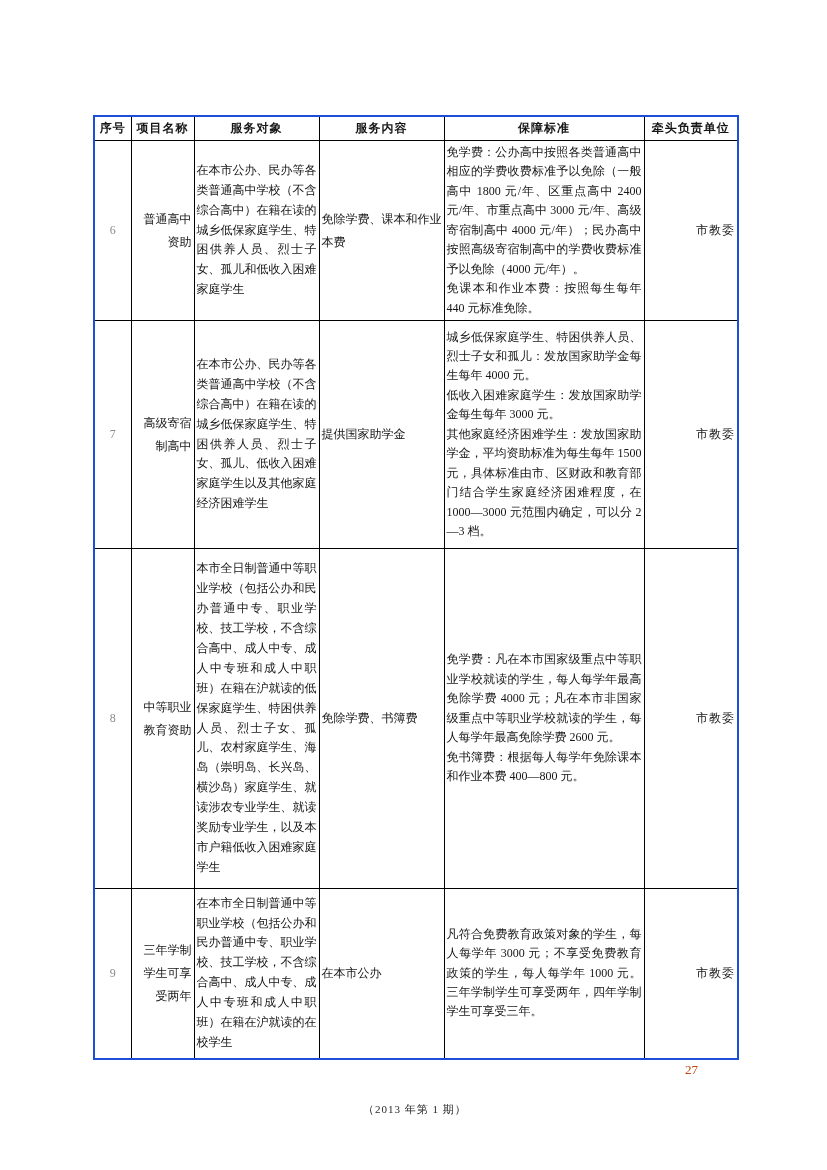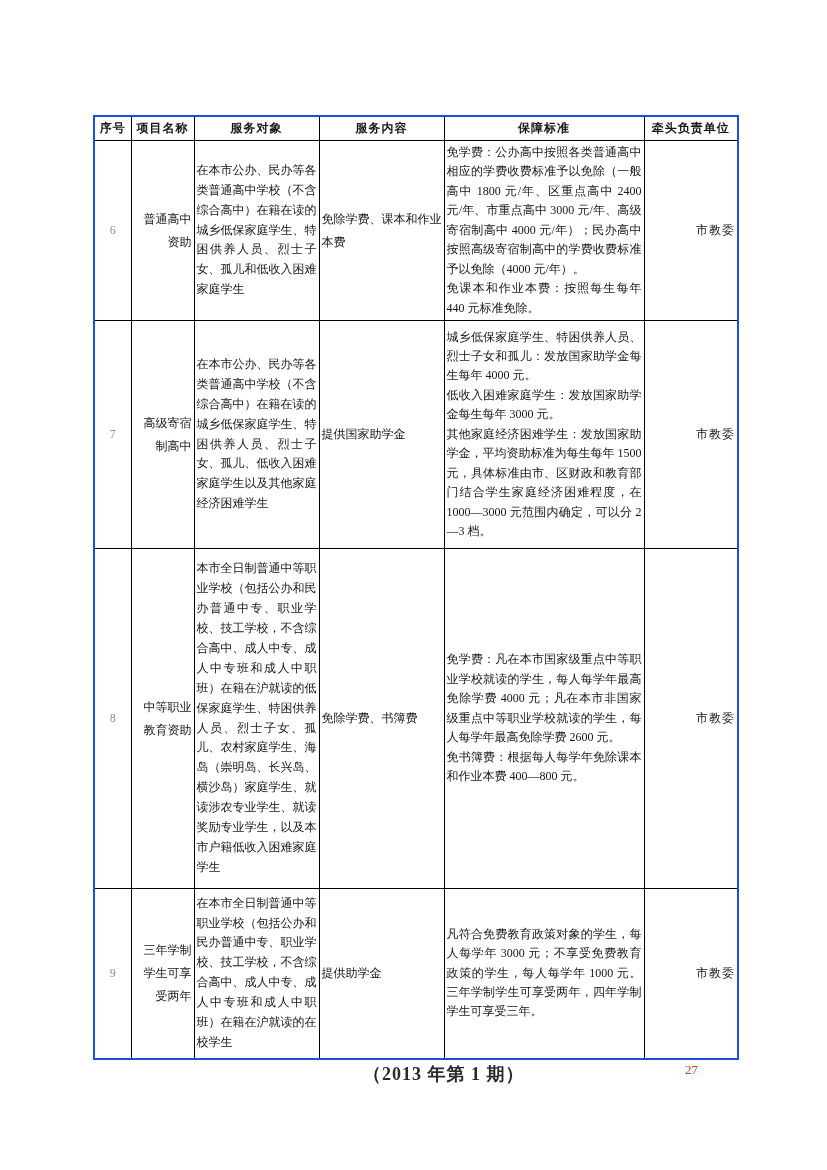--- a/index.html
+++ b/index.html
@@ -71,25 +71,24 @@
     margin: 0;
   }
   td.agency-cell {
     text-align: right;
     padding: 2px 6px;
     letter-spacing: 1px;
   }
   .footer-issue {
     position: absolute;
     left: 363px;
-    top: 1062px;
-    font-size: 18px;
+    top: 1102px;
+    font-size: 11px;
     letter-spacing: 1px;
     color: #2a2a2a;
-    font-weight: bold;
   }
   .footer-page {
     position: absolute;
     left: 685px;
     top: 1062px;
     font-size: 13px;
     color: #c2410c;
   }
 </style>
 </head>
@@ -148,21 +147,21 @@
         <td class="standard-cell">
           <p>免学费：凡在本市国家级重点中等职业学校就读的学生，每人每学年最高免除学费 4000 元；凡在本市非国家级重点中等职业学校就读的学生，每人每学年最高免除学费 2600 元。</p>
           <p>免书簿费：根据每人每学年免除课本和作业本费 400—800 元。</p>
         </td>
         <td class="agency-cell">市教委</td>
       </tr>
       <tr style="height:170px;">
         <td class="seq-cell">9</td>
         <td class="name-cell">三年学制学生可享受两年</td>
         <td class="target-cell">在本市全日制普通中等职业学校（包括公办和民办普通中专、职业学校、技工学校，不含综合高中、成人中专、成人中专班和成人中职班）在籍在沪就读的在校学生</td>
-        <td class="content-cell">提供助学金</td>
+        <td class="content-cell">在本市公办</td>
         <td class="standard-cell">
           <p>凡符合免费教育政策对象的学生，每人每学年 3000 元；不享受免费教育政策的学生，每人每学年 1000 元。三年学制学生可享受两年，四年学制学生可享受三年。</p>
         </td>
         <td class="agency-cell">市教委</td>
       </tr>
     </tbody>
   </table>
 
   <div class="footer-issue">（2013 年第 1 期）</div>
   <div class="footer-page">27</div>

